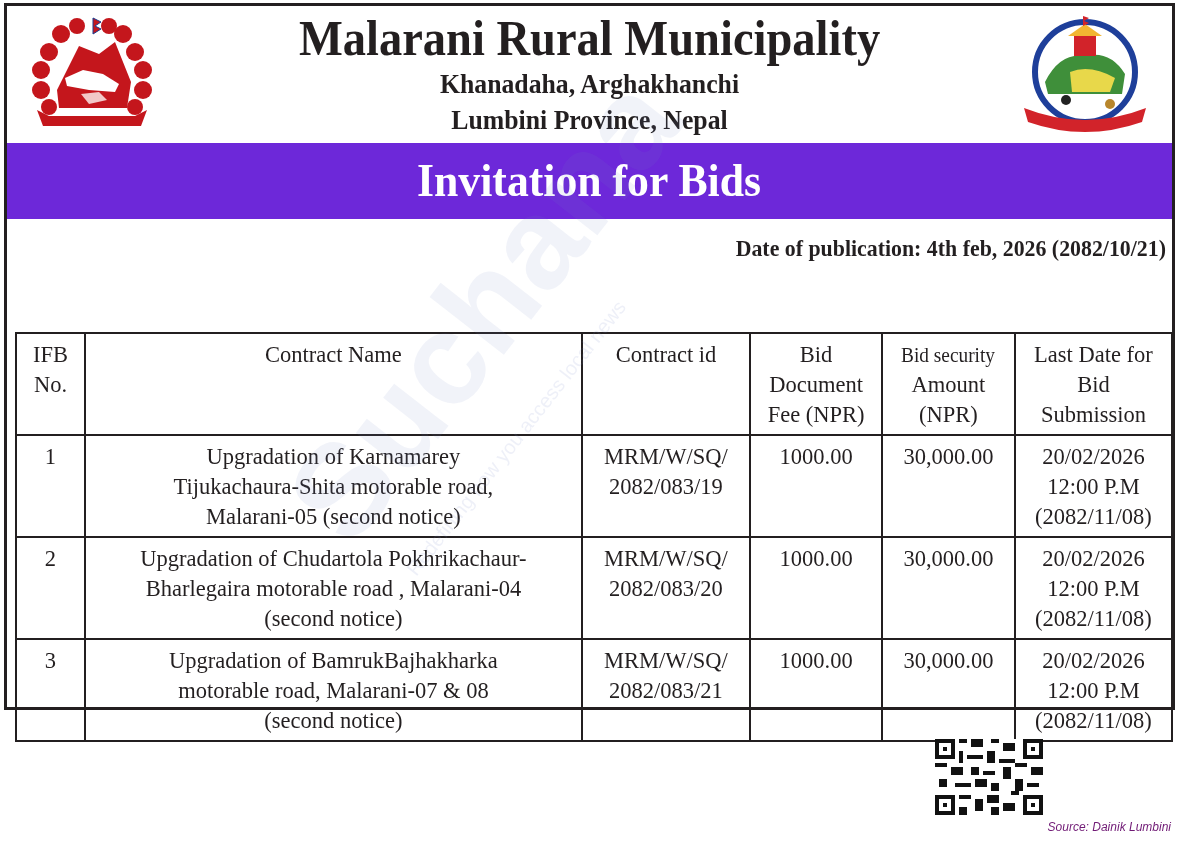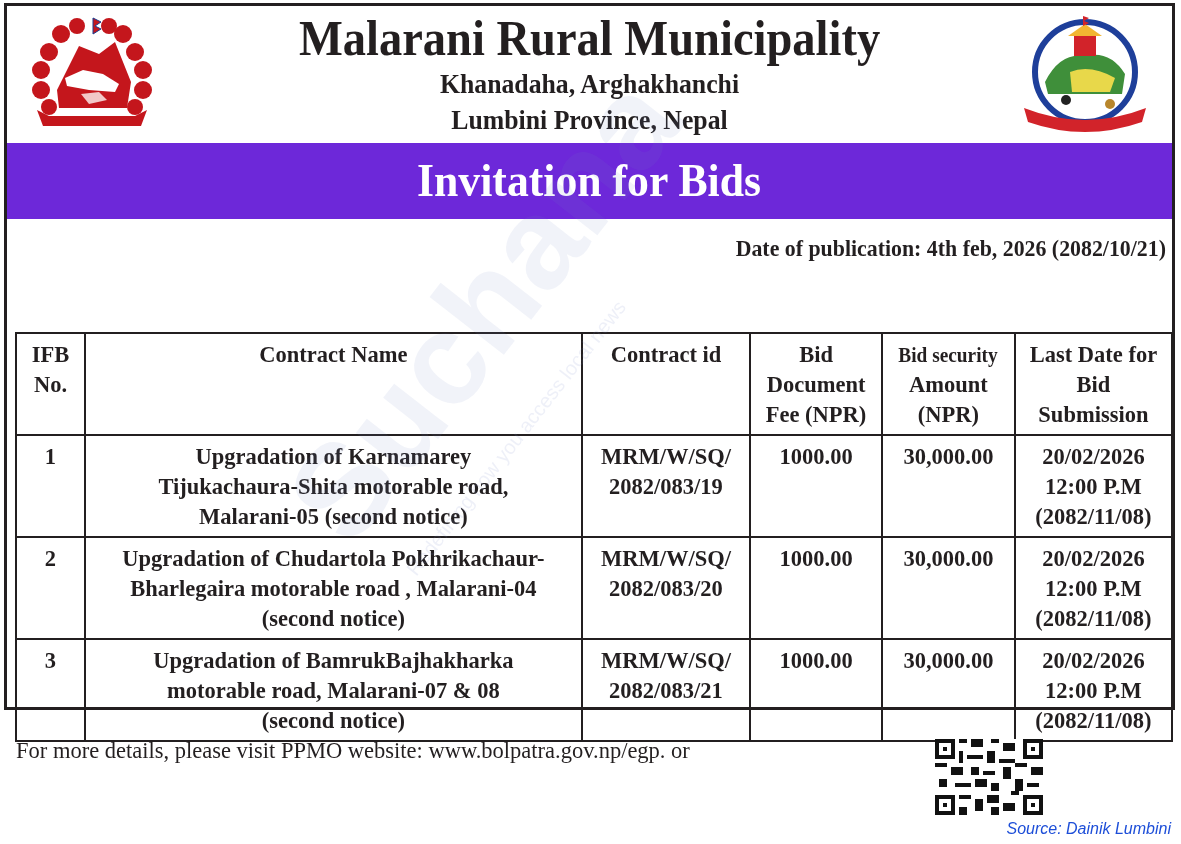--- a/index.html
+++ b/index.html
@@ -119,21 +119,21 @@
       top: 326px;
       width: 1158px;
       border-collapse: collapse;
       font-size: 22.5px;
       line-height: 30px;
     }
     table.bids th, table.bids td {
       border: 2.5px solid #231f20;
       text-align: center;
       vertical-align: top;
-      font-weight: bold;
+      font-weight: normal;
       padding: 6px 4px 4px 4px;
     }
     table.bids th {
       height: 90px;
     }
     table.bids td {
       height: 90px;
     }
     .col-ifb { width: 58px; }
     .col-name { width: 480px; margin-top: 16px; }
@@ -157,22 +157,22 @@
       top: 733px;
       width: 108px;
       height: 76px;
     }
     .source {
       position: absolute;
       right: 10px;
       top: 820px;
       font-family: "Liberation Sans", "DejaVu Sans", sans-serif;
       font-style: italic;
-      font-size: 16px;
-      color: #1d4ed8;
+      font-size: 12px;
+      color: #701a75;
     }
     
     .watermark {
       position: absolute;
       left: 250px;
       top: 470px;
       font-family: "Liberation Sans", "DejaVu Sans", sans-serif;
       font-weight: bold;
       font-size: 130px;
       color: rgba(120, 140, 200, 0.10);
@@ -335,21 +335,20 @@
         <td>
           <div>20/02/2026</div>
           <div>12:00 P.M</div>
           <div>(2082/11/08)</div>
         </td>
       </tr>
     </tbody>
   </table>
 
   <div class="footer-text">
-    <div>For more details, please visit PPMO website: www.bolpatra.gov.np/egp. or</div>
   </div>
 
   <div class="qr">
     <svg width="108" height="76" viewBox="0 0 27 19" shape-rendering="crispEdges">
       <rect width="27" height="19" fill="#fff"></rect>
       <g fill="#111">
         <rect x="0" y="0" width="5" height="5"></rect>
           <rect x="1" y="1" width="3" height="3" fill="#fff"></rect>
           <rect x="2" y="2" width="1" height="1"></rect>
         <rect x="22" y="0" width="5" height="5"></rect>

